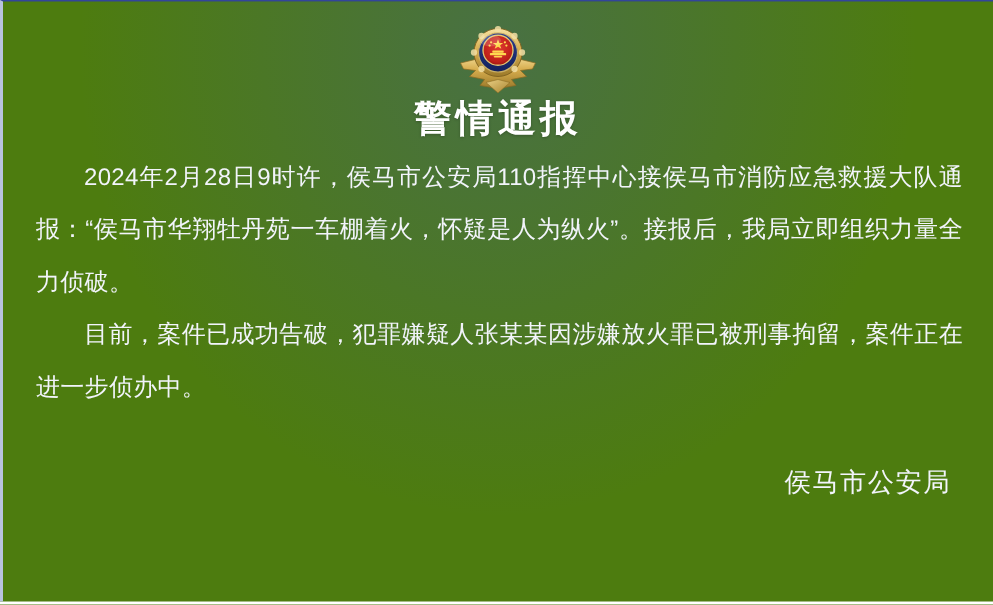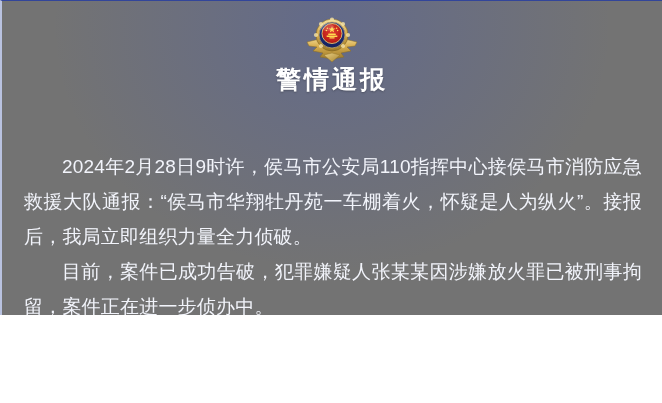--- a/index.html
+++ b/index.html
@@ -9,22 +9,22 @@
   body {
     width: 662px;
     height: 403px;
     overflow: hidden;
     font-family: "Liberation Sans", "DejaVu Sans", sans-serif;
   }
 
   .poster {
     position: relative;
     width: 662px;
-    height: 315px;
-    background: #737373;
+    height: 401px;
+    background: #4d7c0f;
     box-sizing: border-box;
     border-left: 2px solid #b9c2e0;
     border-top: 1px solid #32459a;
     overflow: hidden;
   }
 
   
   .poster::after {
     content: "";
     position: absolute;
@@ -68,25 +68,24 @@
   }
 
   
   .body-copy {
     position: absolute;
     left: 22px;
     right: 20px;
     top: 100px;
     z-index: 3;
     color: #f2f4fb;
-    font-size: 19px;
+    font-size: 16px;
     line-height: 35px;
     text-align: justify;
     text-justify: inter-ideograph;
-    margin-top: 48px;
   }
   .para {
     margin: 0;
     text-indent: 2em;
     text-align: justify;
     text-justify: inter-ideograph;
     letter-spacing: 0.2px;
   }
   .para + .para { margin-top: 0; }
 
@@ -171,15 +170,16 @@
   </div>
 
   <div class="title">警情通报</div>
 
   <div class="body-copy">
     <p class="para">2024年2月28日9时许，侯马市公安局110指挥中心接侯马市消防应急救援大队通报：“侯马市华翔牡丹苑一车棚着火，怀疑是人为纵火”。接报后，我局立即组织力量全力侦破。</p>
     <p class="para">目前，案件已成功告破，犯罪嫌疑人张某某因涉嫌放火罪已被刑事拘留，案件正在进一步侦办中。</p>
   </div>
 
   <div class="sign-block">
+    <div class="sign-org">侯马市公安局</div>
   </div>
 
 </div>
 
 </body></html>

